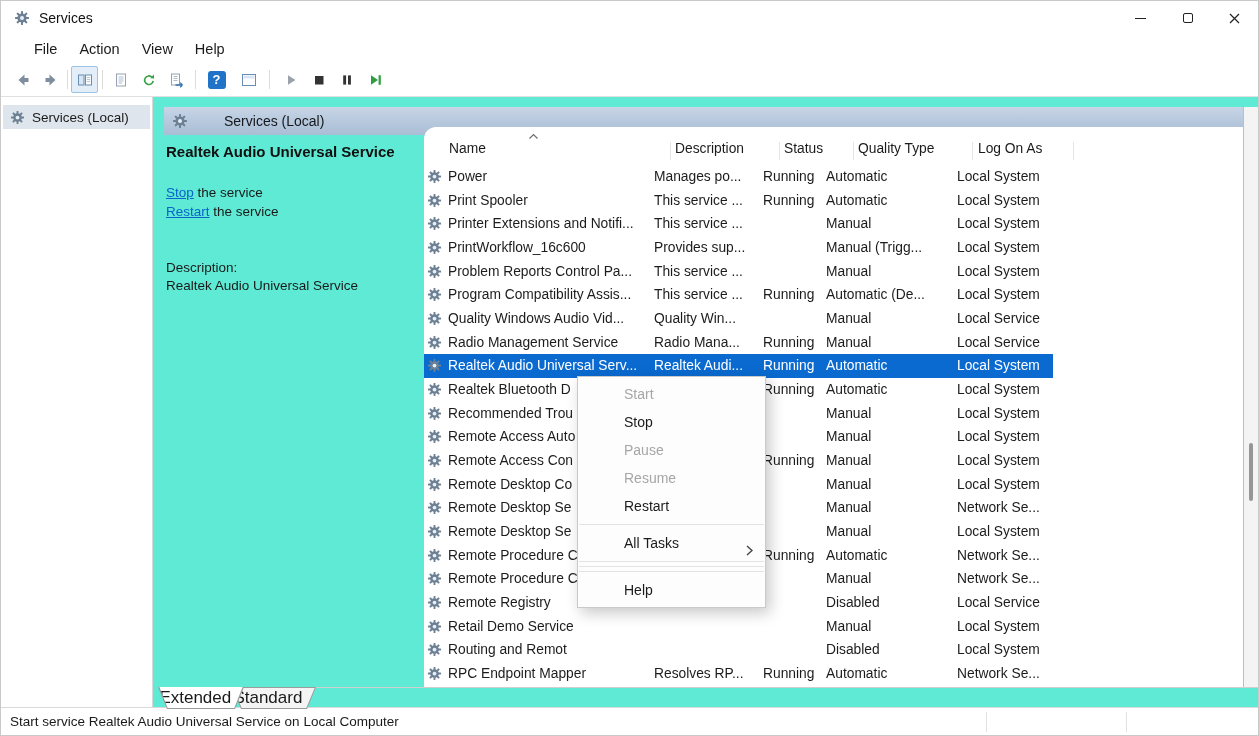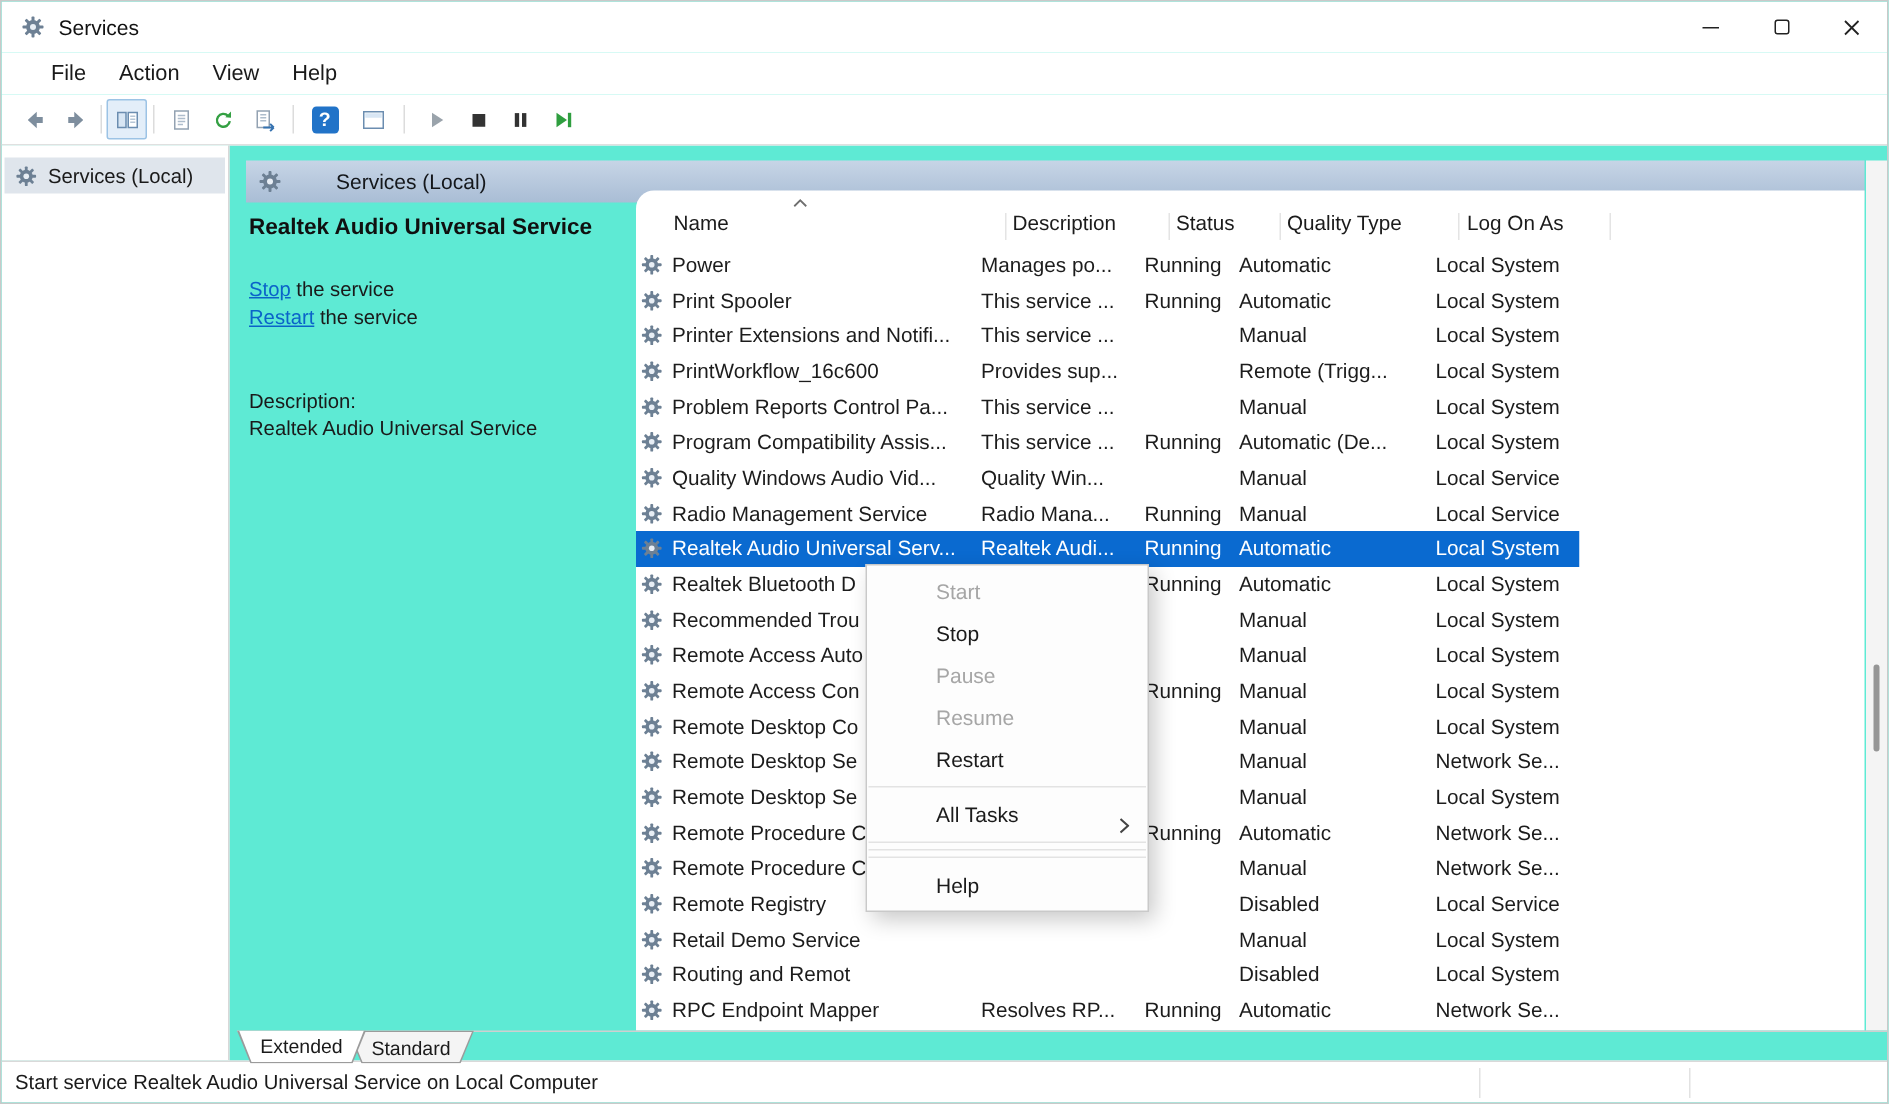--- a/index.html
+++ b/index.html
@@ -66,21 +66,21 @@
   .vscroll { position:absolute; left:1243px; top:106px; width:14px; height:580px; background:#f4f4f4; }
   .vthumb { position:absolute; left:5px; top:336px; width:4px; height:58px; background:#969696; border-radius:2px; }
   
   .tabs-line { position:absolute; left:157px; top:686px; width:1100px; height:1px; background:#cfcfcf; }
   .tabs { position:absolute; left:157px; top:686px; height:22px; display:flex; z-index:5; }
   .vtab { position:relative; height:22px; }
   .vtab.first { width:86px; margin-right:-12px; z-index:2; }
   .vtab.second { width:84px; z-index:1; }
   .vt-outer { position:absolute; inset:0; background:#9b9b9b; clip-path:polygon(0 0,100% 0,calc(100% - 9px) 100%,9px 100%); }
   .vt-inner { position:absolute; inset:0 1.4px 1px 1.4px; background:#fff; clip-path:polygon(0 0,100% 0,calc(100% - 8.3px) 100%,8.3px 100%);
-    display:flex; align-items:center; justify-content:center; font-size:13px; }
+    display:flex; align-items:center; justify-content:flex-start; font-size:17px; }
   .vtab.second .vt-inner { inset:1px 1.4px 1px 1.4px; background:#f4f4f4; }
   
   .statusbar { position:absolute; left:0; bottom:0; width:100%; height:28px; background:#fff; border-top:1px solid #d9d9d9;
     display:flex; align-items:center; font-size:13.5px; }
   .status-text { margin-left:9px; }
   .st-sep { position:absolute; top:4px; width:1px; height:20px; background:#e2e2e2; }
 </style>
 </head>
 <body>
 
@@ -308,21 +308,21 @@
               <rect x="7" y="1" width="2" height="14" rx="0.6" transform="rotate(45 8 8)"></rect>
               <rect x="7" y="1" width="2" height="14" rx="0.6" transform="rotate(90 8 8)"></rect>
               <rect x="7" y="1" width="2" height="14" rx="0.6" transform="rotate(135 8 8)"></rect>
             </g>
             <circle cx="8" cy="8" r="4.6" fill="#6d8094"></circle>
             <circle cx="8" cy="8" r="2" fill="#e8eef5"></circle>
           </svg></span>
         <span class="cell cn">PrintWorkflow_16c600</span>
         <span class="cell cd">Provides sup...</span>
         <span class="cell cs"></span>
-        <span class="cell ct">Remote (Trigg...</span>
+        <span class="cell ct">Manual (Trigg...</span>
         <span class="cell cl">Local System</span>
       </div>
       <div class="trow">
         <span class="gearwrap"><svg width="100%" height="100%" viewBox="0 0 16 16">
             <g fill="#6d8094">
               <rect x="7" y="1" width="2" height="14" rx="0.6"></rect>
               <rect x="7" y="1" width="2" height="14" rx="0.6" transform="rotate(45 8 8)"></rect>
               <rect x="7" y="1" width="2" height="14" rx="0.6" transform="rotate(90 8 8)"></rect>
               <rect x="7" y="1" width="2" height="14" rx="0.6" transform="rotate(135 8 8)"></rect>
             </g>

